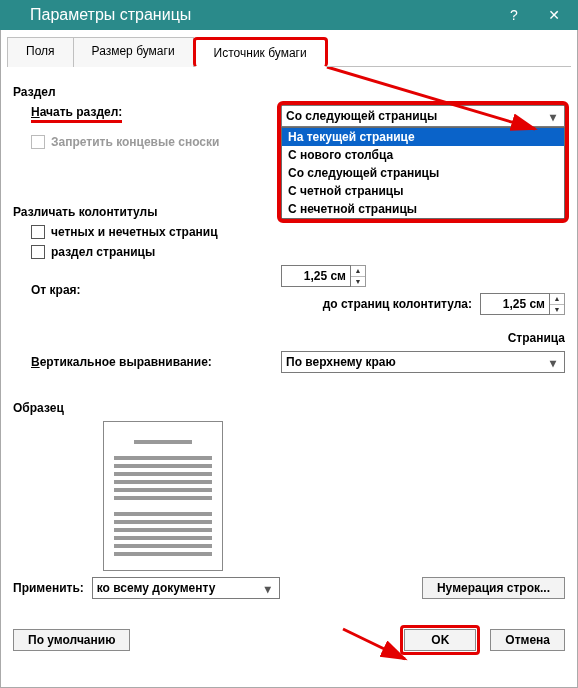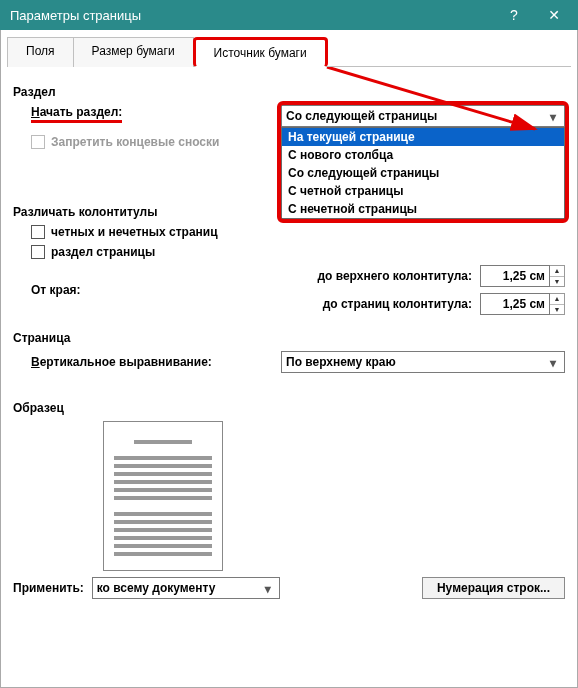--- a/index.html
+++ b/index.html
@@ -13,21 +13,21 @@
     overflow: hidden;
   }
   .titlebar {
     background: #2a8a8a;
     color: #fff;
     height: 30px;
     display: flex;
     align-items: center;
     padding: 0 4px 0 10px;
   }
-  .titlebar .title { flex: 1; font-size: 13px; }
+  .titlebar .title { flex: 1; font-size: 16px; margin-left: 20px; }
   .titlebar .tbtn {
     width: 40px; height: 30px;
     display: flex; align-items: center; justify-content: center;
     color: #fff; font-size: 14px;
   }
   .content {
     border: 1px solid #aaa;
     border-top: none;
     padding: 6px;
     height: 658px;
@@ -220,21 +220,20 @@
     </div>
     <div class="row indent">
       <span class="checkbox"></span>
       <span>раздел страницы</span>
     </div>
 
     <div class="row indent">
       <div class="label-col">От края:</div>
       <div style="flex:1; display:flex; flex-direction:column; gap:6px;">
         <div style="display:flex; align-items:center;">
-          <div style="flex:1;" class="right-align">до верхнего колонтитула:</div>
           <div class="select small">
             <span>1,25 см</span>
           </div>
           <div class="spinner-btns">
               <div>▲</div>
               <div>▼</div>
             </div>
         </div>
         <div style="display:flex; align-items:center;">
           <div style="flex:1;" class="right-align">до страниц колонтитула:</div>
@@ -242,21 +241,21 @@
             <span>1,25 см</span>
           </div>
           <div class="spinner-btns">
               <div>▲</div>
               <div>▼</div>
             </div>
         </div>
       </div>
     </div>
 
-    <div class="group-label" style="margin-top:16px;">Страница</div>
+    <div class="group-label" style="margin-top:16px;text-align:right;">Страница</div>
     <div class="row indent">
       <div class="label-col">
         <span class="underline-accel">В</span><span>ертикальное выравнивание:</span>
       </div>
       <div class="select" style="flex:1;">
         <span>По верхнему краю</span>
         <span class="chev">▾</span>
       </div>
     </div>
 
@@ -285,15 +284,34 @@
     <div class="bottom-row">
       <span>Применить:</span>
       <div class="select" style="width:188px; flex:none;">
         <span>ко всему документу</span>
         <span class="chev">▾</span>
       </div>
       <div style="flex:1;"></div>
       <div class="btn">Нумерация строк...</div>
     </div>
 
+    <div style="position:relative;">
+      <svg class="annot" width="560" height="60" style="top:-4px;">
+        <defs>
+          <marker id="ah2" markerWidth="10" markerHeight="10" refX="8" refY="3" orient="auto">
+            <path d="M0,0 L9,3 L0,6 Z" fill="#e30000"></path>
+          </marker>
+        </defs>
+        <line x1="330" y1="8" x2="392" y2="38" stroke="#e30000" stroke-width="3" marker-end="url(#ah2)"></line>
+      </svg>
+      <div class="footer">
+        <div class="btn">По умолчанию</div>
+        <div class="spacer"></div>
+        <span class="ok-hl">
+          <div class="btn" style="padding:3px 26px;">OK</div>
+        </span>
+        <div style="width:10px;"></div>
+        <div class="btn">Отмена</div>
+      </div>
+    </div>
 
   </div>
 </div>
 
 </body></html>

